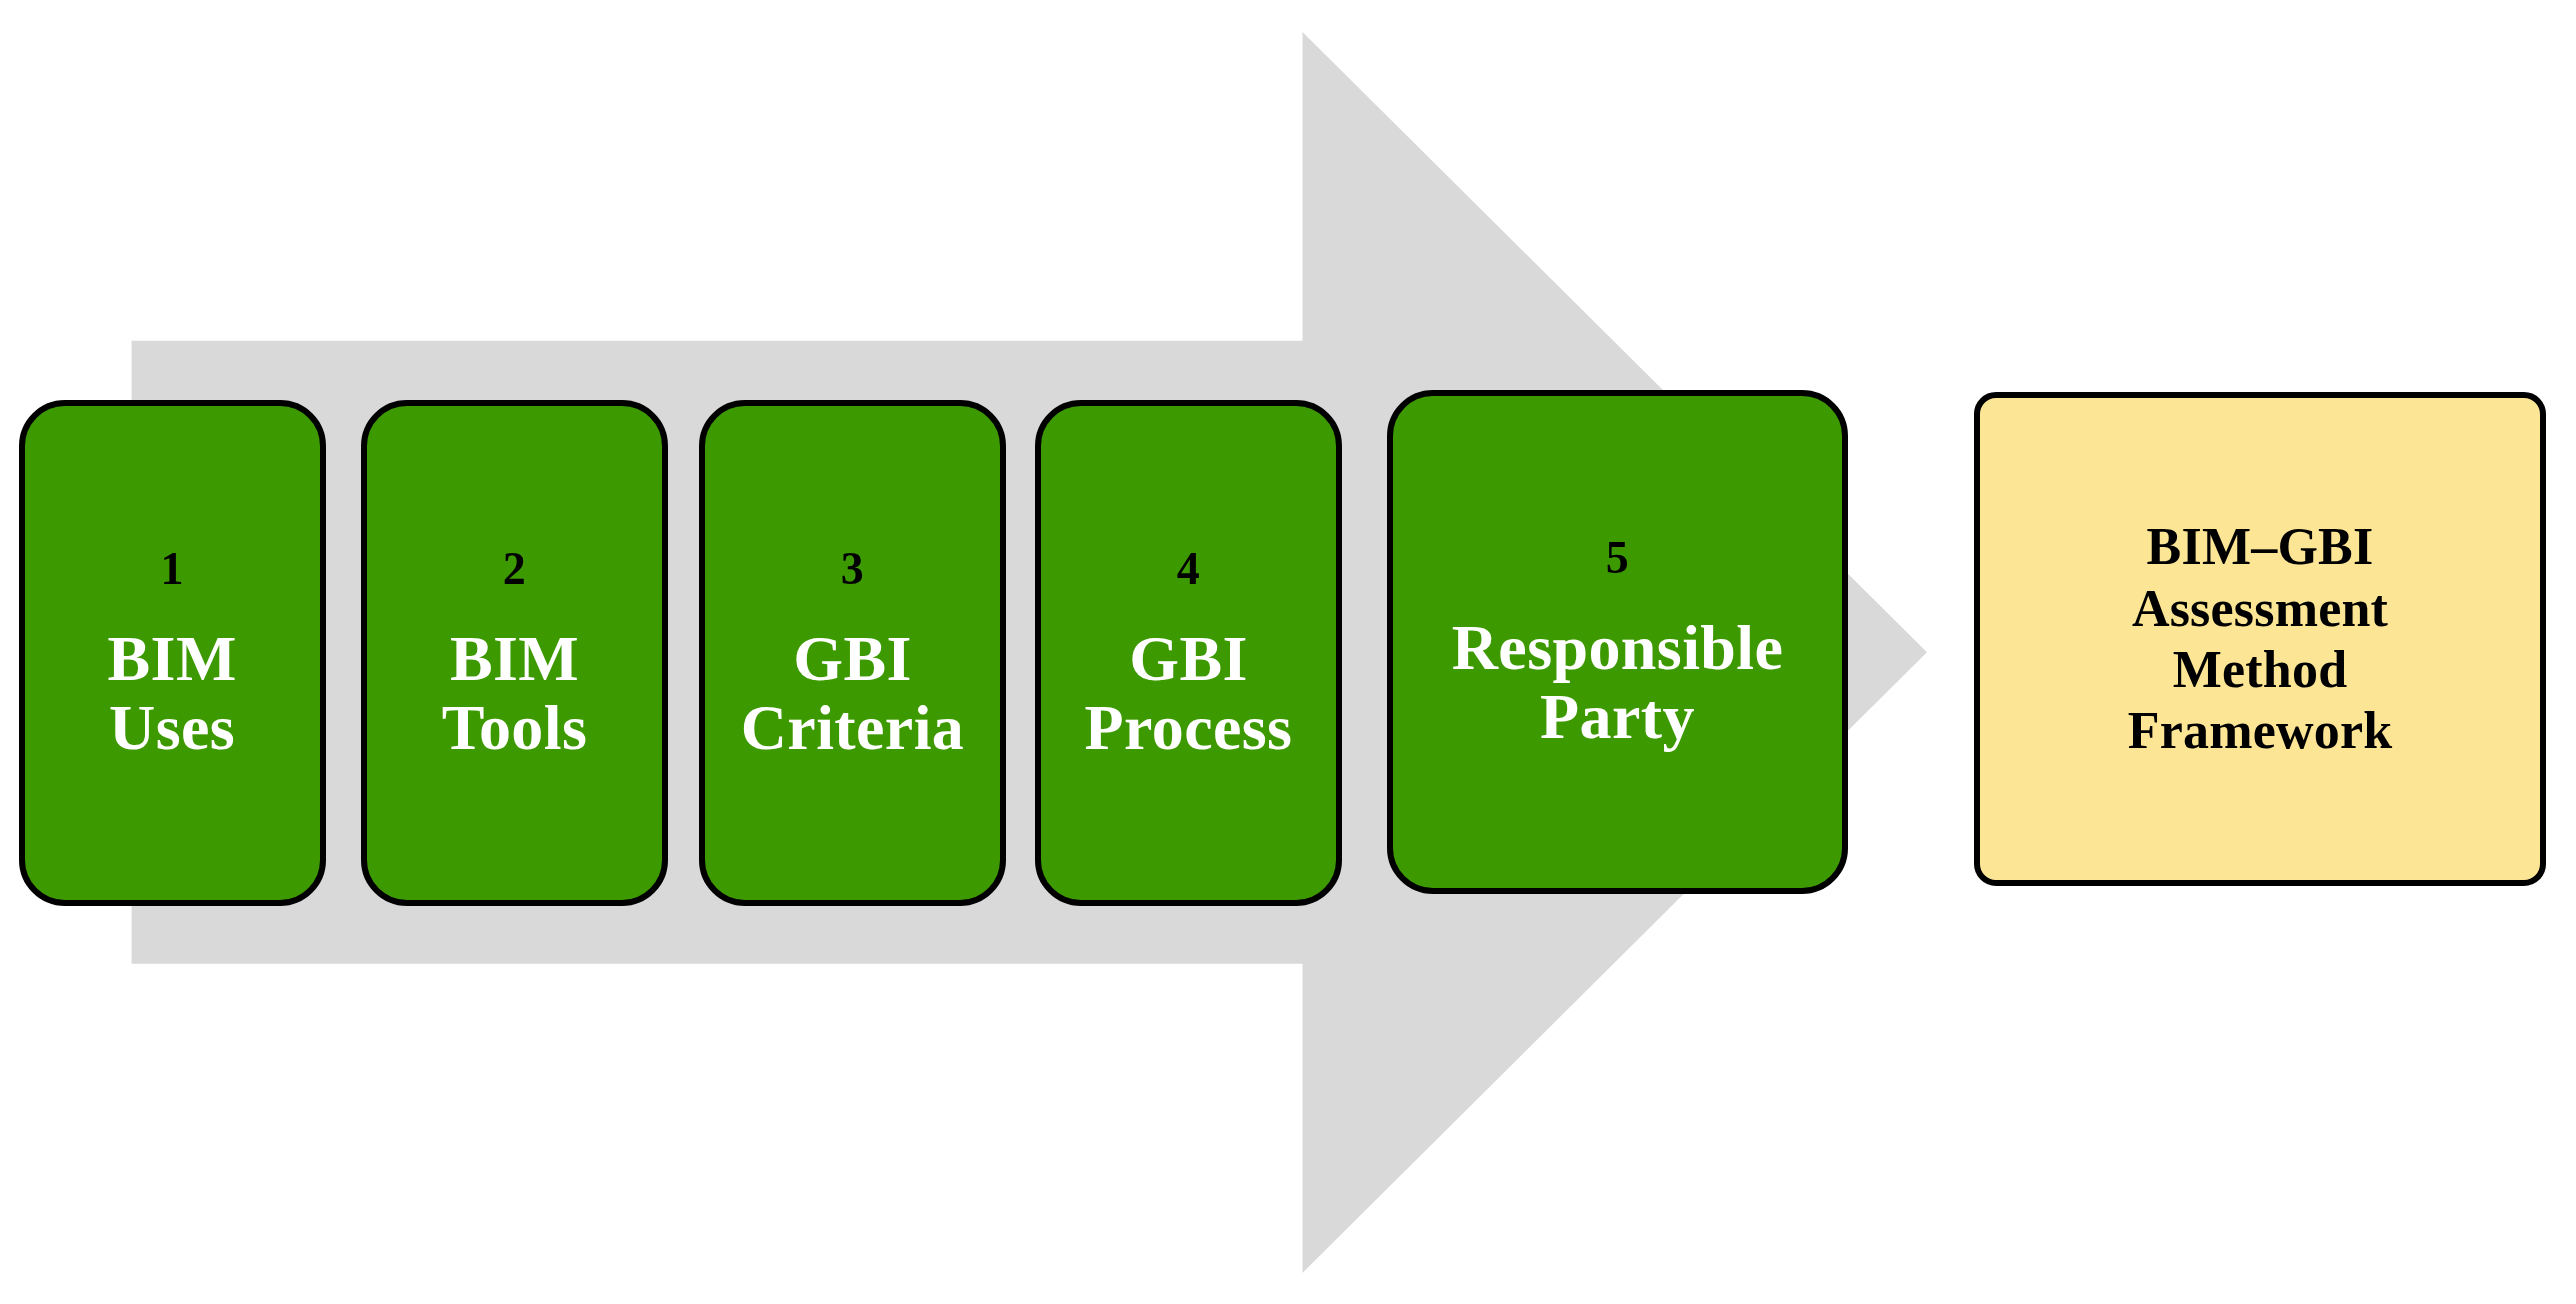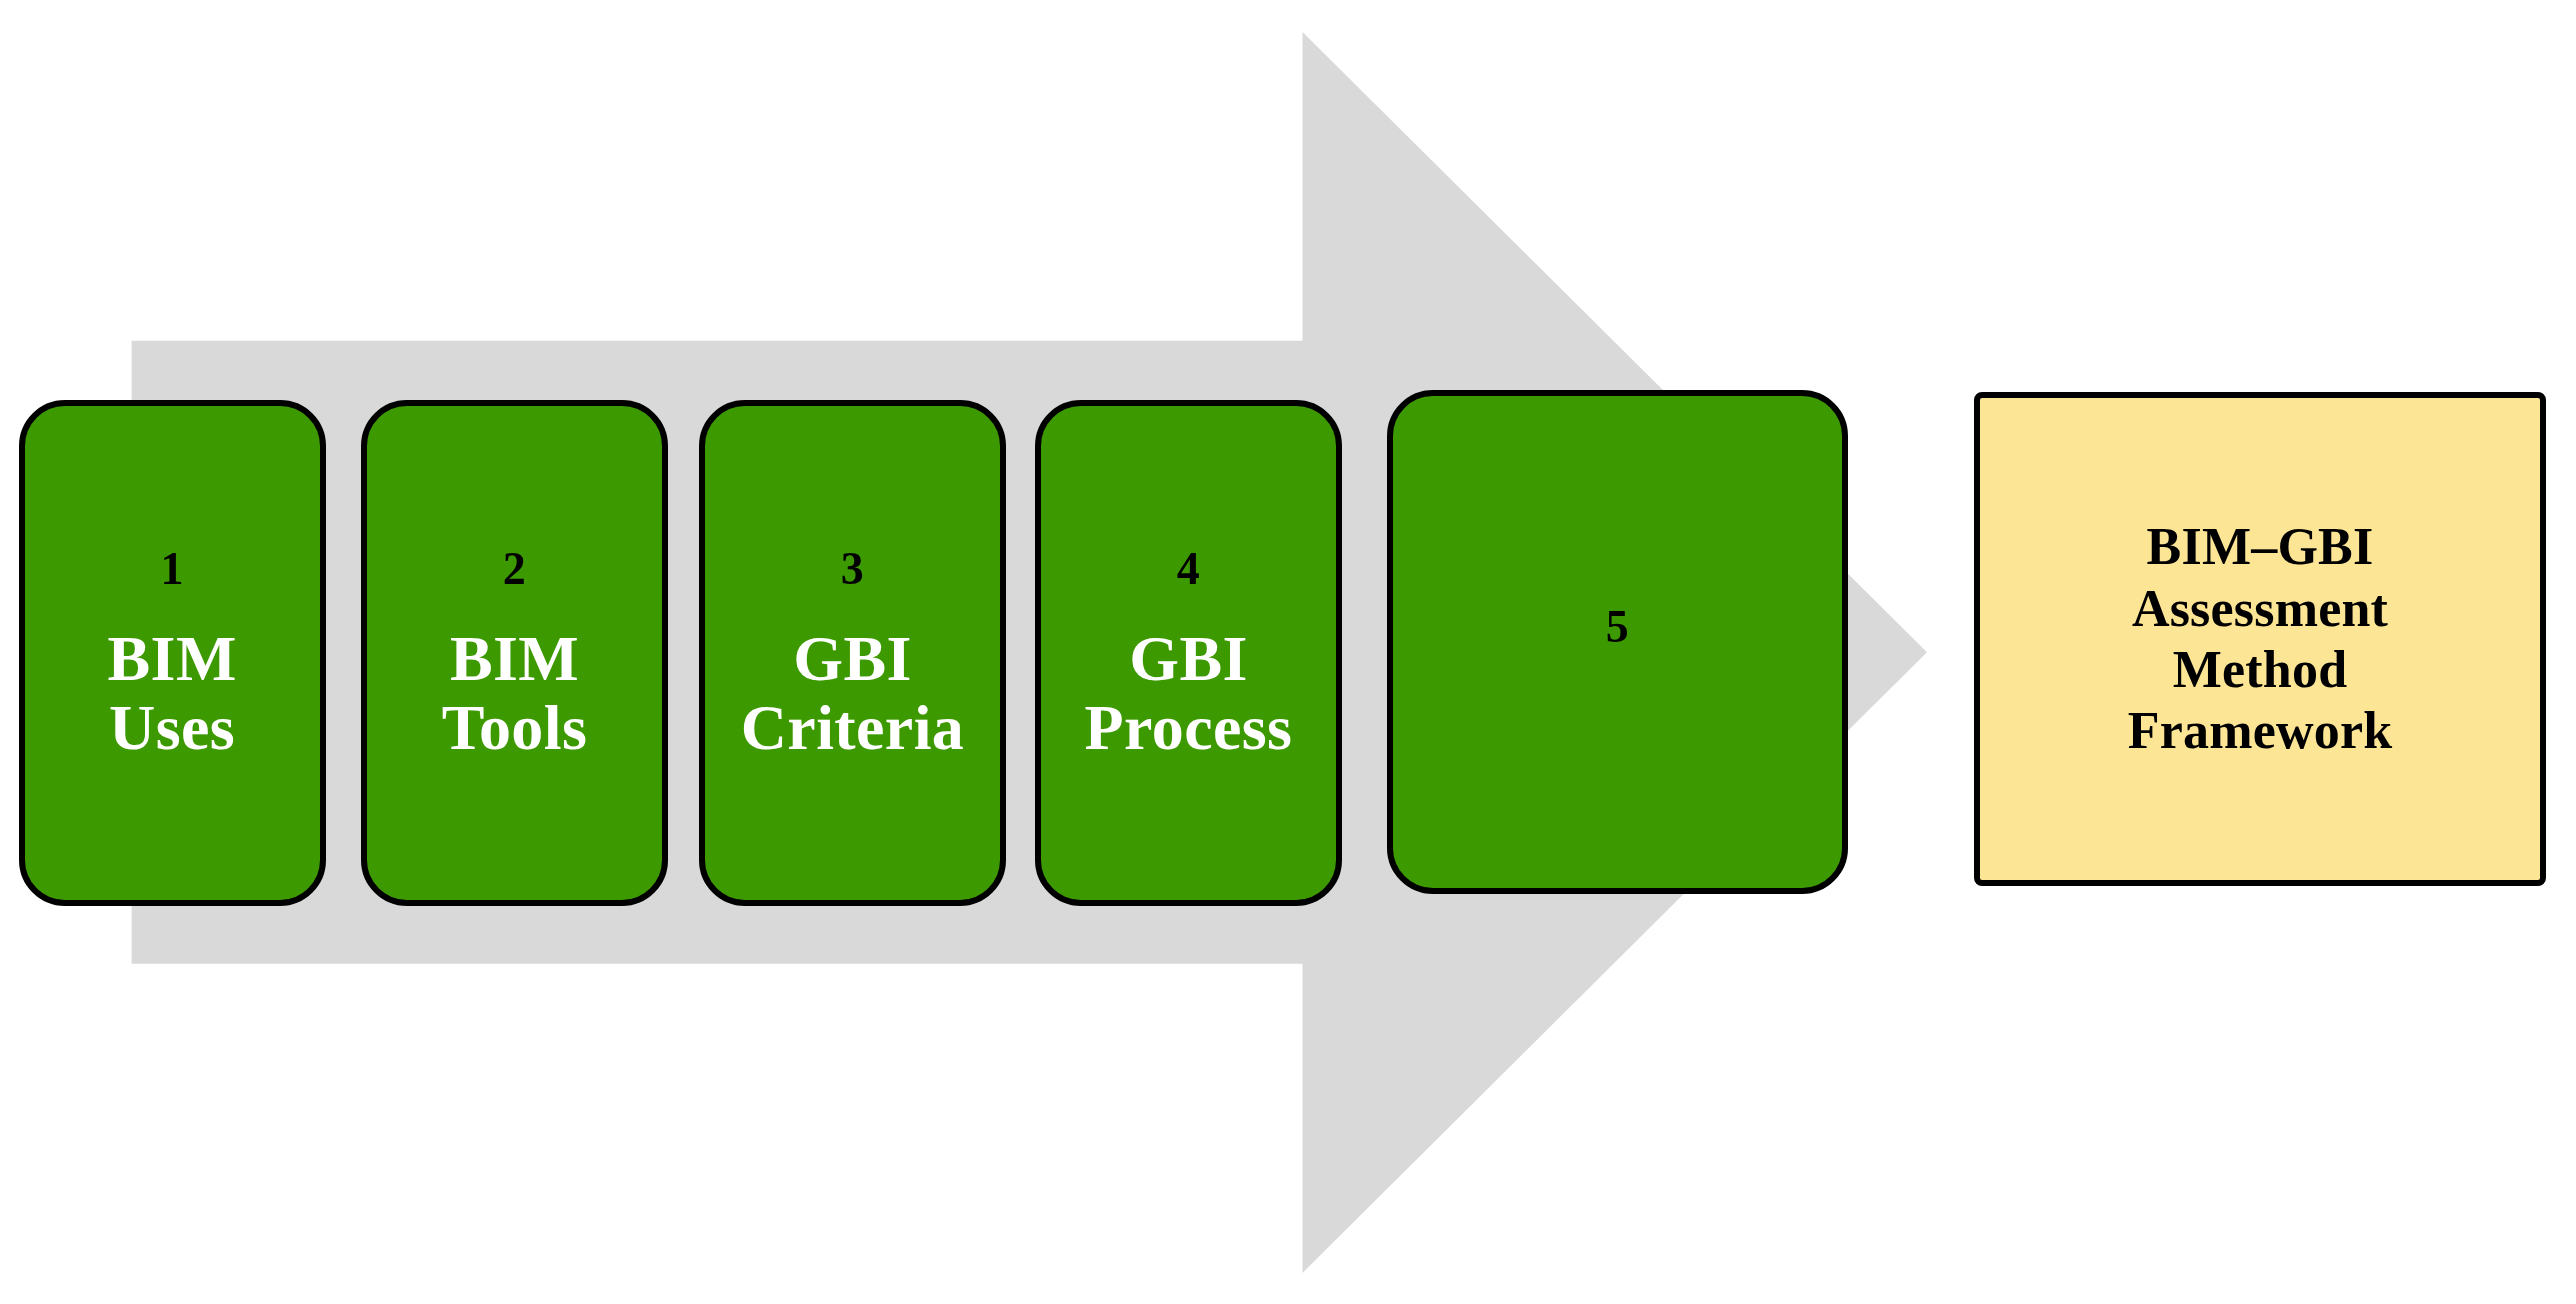--- a/index.html
+++ b/index.html
@@ -51,21 +51,21 @@
     font-weight: bold;
     font-size: 64px;
     white-space: pre-line;
     letter-spacing: 0.4px;
   }
   
   #outcome-box {
     position: absolute;
     box-sizing: border-box;
     border: 6.7px solid #000000;
-    border-radius: 8px;
+    border-radius: 22px;
     background: #FCE594;
     display: flex;
     align-items: center;
     justify-content: center;
     text-align: center;
     font-family: Liberation Serif, serif;
   }
   #outcome-label {
     color: #000000;
     font-weight: bold;
@@ -103,20 +103,22 @@
   </div>
 
   <div class="stage-box" style="left:1035px; top:400px; width:307px; height:506px;">
     <div class="stage-number">4</div>
     <div class="stage-label">GBI
 Process</div>
   </div>
 
   <div class="stage-box" style="left:1387px; top:390px; width:461px; height:504px;">
     <div class="stage-number">5</div>
+    <div class="stage-label">Responsible
+Party</div>
   </div>
 
   <div id="outcome-box" style="left:1974px; top:392px; width:572px; height:494px;">
     <div id="outcome-label">BIM–GBI
 Assessment
 Method
 Framework</div>
   </div>
 
 </div>

